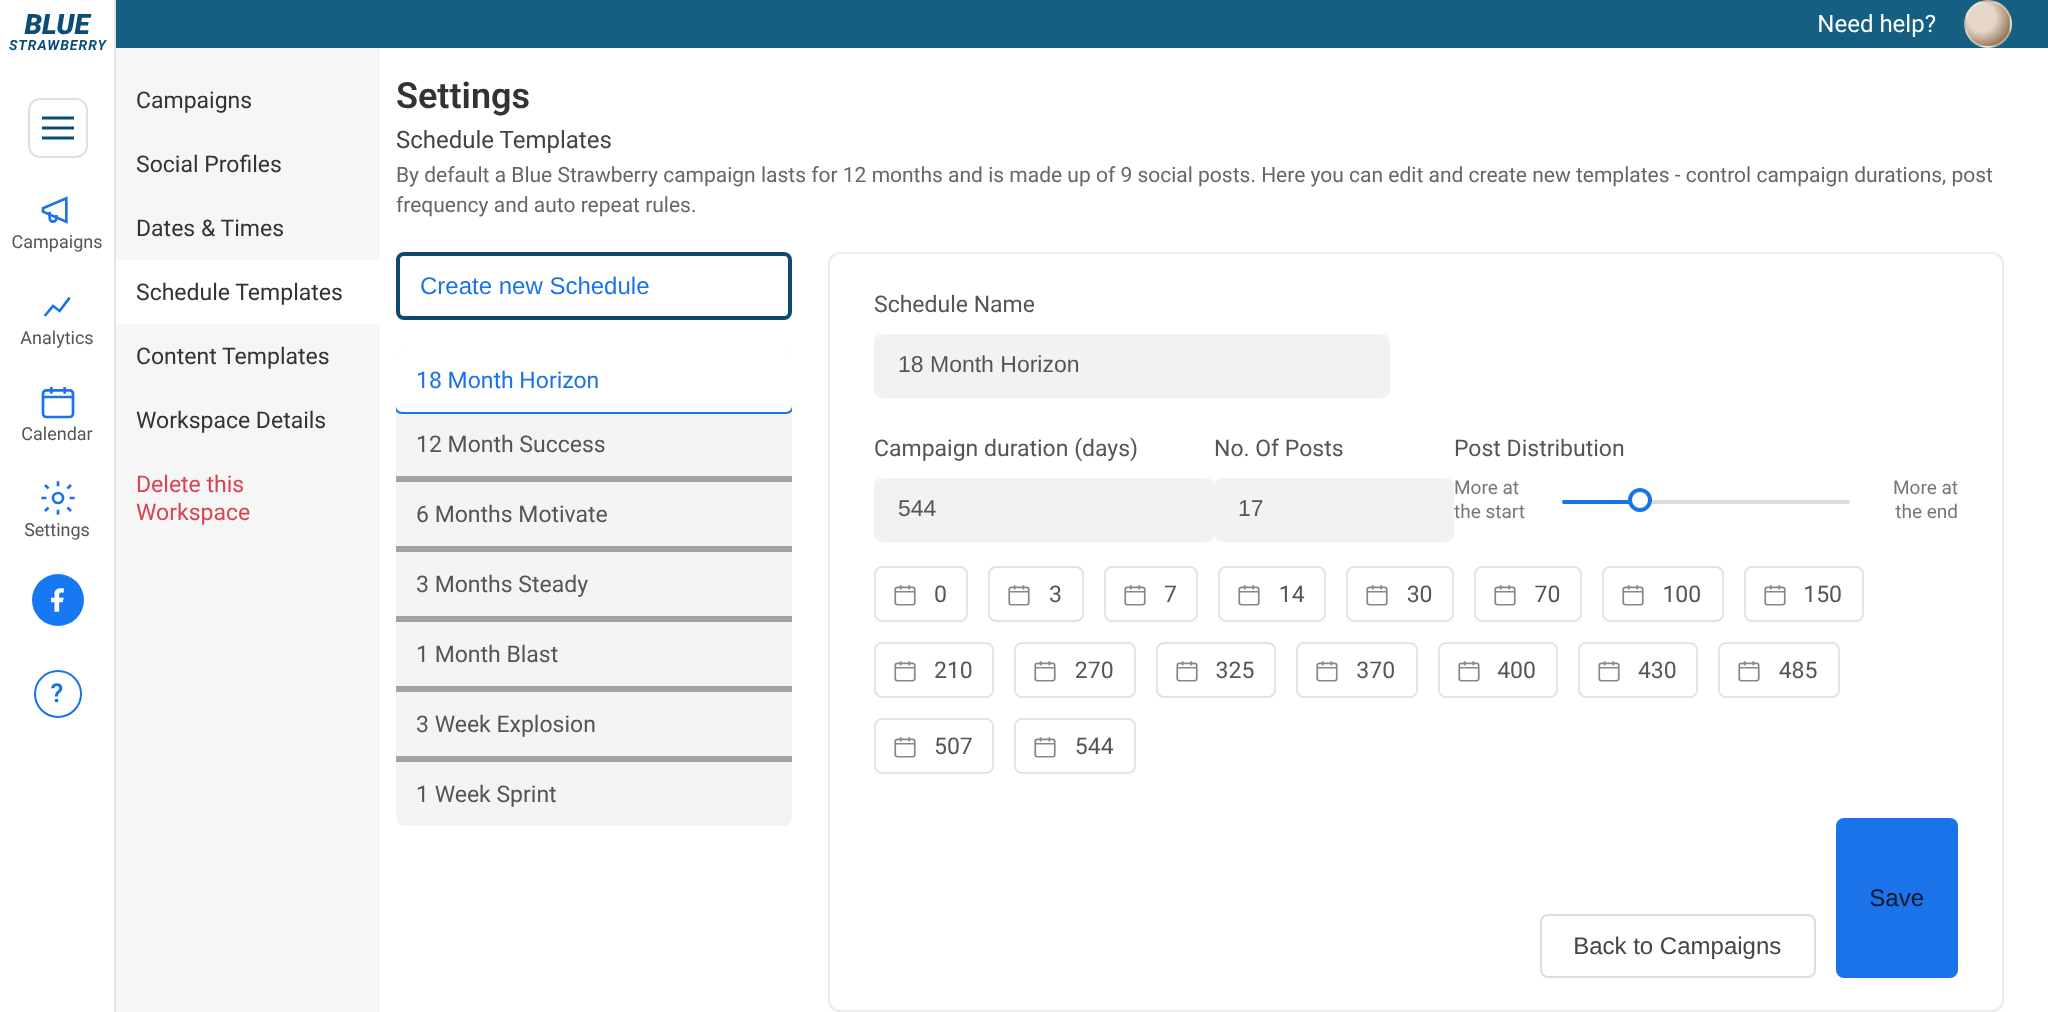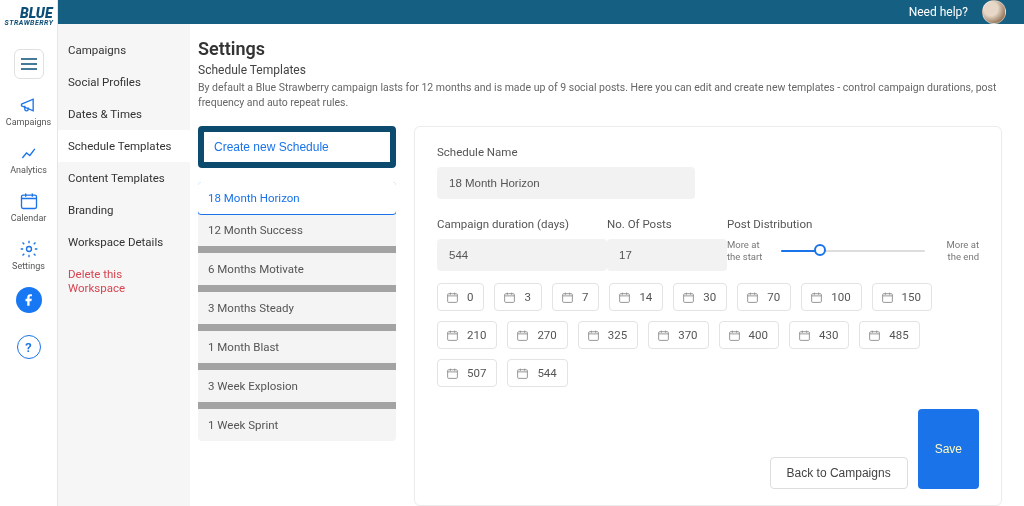--- a/index.html
+++ b/index.html
@@ -22,21 +22,21 @@
     align-items: center;
     padding-top: 6px;
     gap: 6px;
   }
   .logo {
     font-weight: 900;
     font-style: italic;
     color: #0c4d78;
     font-size: 14px;
     line-height: 1;
-    text-align: right;
+    text-align: center;
     width: 48px;
   }
   .logo .sub { font-size: 7px; font-weight: 700; letter-spacing: 0.5px; color: #0c4d78; display: block; }
   .rail .rail-item {
     width: 40px;
     display: flex;
     flex-direction: column;
     align-items: center;
     gap: 2px;
     cursor: pointer;
@@ -106,32 +106,32 @@
   .sidebar .sb-item.danger { color: #d64550; }
   
   .main { flex: 1; padding: 14px 22px 0 8px; background: #fff; }
   .main h1 { font-size: 18px; font-weight: 600; color: #333; margin-left: 0; }
   .main .subtitle { font-size: 12px; color: #444; margin-top: 4px; }
   .main .desc { font-size: 10.5px; color: #666; margin-top: 4px; line-height: 1.4; }
   .content-row { display: flex; gap: 18px; margin-top: 16px; align-items: flex-start; }
   
   .sched-col { width: 198px; }
   .btn-outline {
-    border: 6px solid #0c4a6e;
+    border: 2px solid #0c4a6e;
     background: #fff;
     color: #1a73e8;
     border-radius: 4px;
     padding: 8px 10px;
     font-size: 12px;
     width: 100%;
     text-align: left;
     cursor: pointer;
   }
   .sched-list { margin-top: 14px; display: flex; flex-direction: column; border: 1px solid #eee; border-radius: 4px; overflow: hidden; }
-  .sched-item { padding: 9px 10px; font-size: 11.5px; color: #555; background: #f4f4f5; border-bottom: 7px solid #a3a3a3; cursor: pointer; }
+  .sched-item { padding: 9px 10px; font-size: 11.5px; color: #555; background: #f4f4f5; border-bottom: 3px solid #a3a3a3; cursor: pointer; }
   .sched-item:last-child { border-bottom: none; }
   .sched-item.sel { background: #fff; color: #1a73e8; border: 1px solid #1a73e8; border-radius: 4px; margin: -1px; position: relative; }
   .sched-list.with-sel { border: none; }
   
   .panel {
     flex: 1;
     border: 1px solid #ececec;
     border-radius: 6px;
     padding: 18px 22px 16px 22px;
     box-shadow: 0 1px 2px rgba(0,0,0,0.02);
@@ -168,21 +168,21 @@
     gap: 8px;
     font-size: 11.5px;
     color: #555;
     background: #fff;
     cursor: pointer;
   }
   .chip .cic { width: 13px; height: 13px; color: #888; }
   .actions { display: flex; justify-content: flex-end; gap: 10px; margin-top: 22px; }
   .btn { border-radius: 4px; padding: 8px 16px; font-size: 12px; cursor: pointer; border: 1px solid transparent; }
   .btn-ghost { background: #fff; border-color: #ddd; color: #444; margin-top: 48px; }
-  .btn-primary { background: #1a73e8; color: #fef9c3; }
+  .btn-primary { background: #1a73e8; color: #0f172a; }
 </style>
 </head>
 <body>
 
 <div class="app">
 
   <div class="rail">
     <div class="logo">
       <span>BLUE</span>
       <span class="sub">STRAWBERRY</span>
@@ -237,21 +237,20 @@
     </div>
 
     <div class="body">
 
       <div class="sidebar" id="sidebar">
           <div class="sb-item">Campaigns</div>
           <div class="sb-item">Social Profiles</div>
           <div class="sb-item">Dates &amp; Times</div>
           <div class="sb-item active">Schedule Templates</div>
           <div class="sb-item">Content Templates</div>
-          <div class="sb-item">Branding</div>
           <div class="sb-item">Workspace Details</div>
           <div class="sb-item danger">Delete this Workspace</div>
         </div>
 
       <div class="main">
         <h1>Settings</h1>
         <div class="subtitle">Schedule Templates</div>
         <div class="desc">By default a Blue Strawberry campaign lasts for 12 months and is made up of 9 social posts. Here you can edit and create new templates - control campaign durations, post frequency and auto repeat rules.</div>
 
         <div class="content-row">

